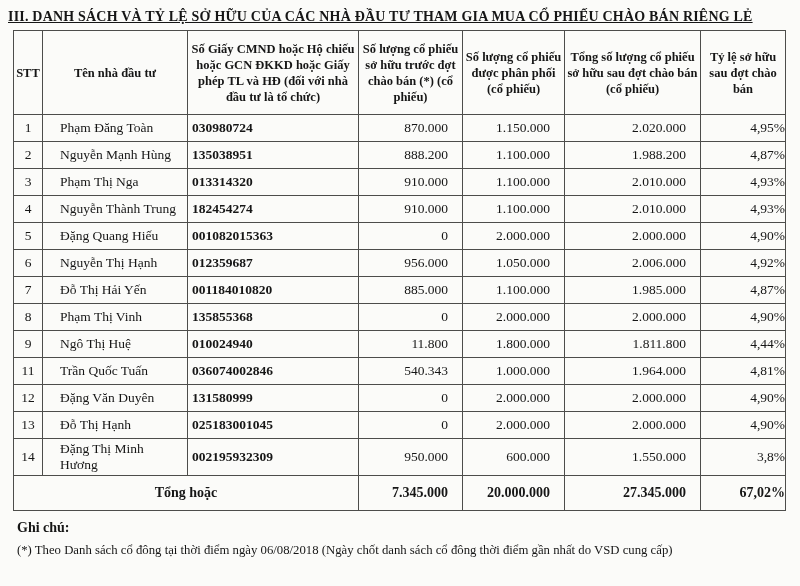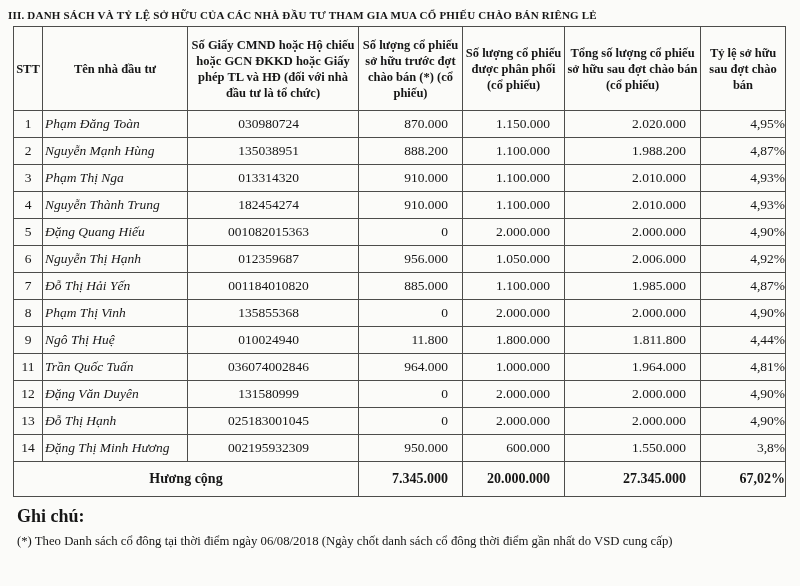--- a/index.html
+++ b/index.html
@@ -5,24 +5,25 @@
   * { margin: 0; padding: 0; box-sizing: border-box; }
   html, body { width: 800px; height: 586px; overflow: hidden; }
   body {
     background: #fbfbf9;
     font-family: "Liberation Serif", "DejaVu Serif", serif;
     color: #161616;
   }
   .page { width: 800px; height: 586px; position: relative; }
   .doc-title {
     font-weight: bold;
-    font-size: 11px;
+    font-size: 14px;
     letter-spacing: 0.2px;
     margin: 9px 8px 5px 8px;
     white-space: nowrap;
+    text-decoration: underline;
   }
   table.inv-table {
     border-collapse: collapse;
     table-layout: fixed;
     margin-left: 13px;
     width: 772px;
   }
   .inv-table col.w-stt  { width: 29px; }
   .inv-table col.w-name { width: 145px; }
   .inv-table col.w-id   { width: 171px; }
@@ -41,34 +42,34 @@
     padding: 4px 2px;
     height: 84px;
     text-align: center;
   }
   .inv-table td {
     font-size: 13.5px;
     height: 27px;
     padding: 2px 4px;
   }
   td.c-stt  { text-align: center; }
-  td.c-name { text-align: left; padding-left: 2px; font-style: italic; }
-  td.c-id   { text-align: center; padding-right: 13px; }
+  td.c-name { text-align: left; padding-left: 17px; }
+  td.c-id   { text-align: left; padding-right: 13px; font-weight: bold; }
   td.c-num  { text-align: right; padding-right: 14px; }
   td.c-pct  { text-align: right; padding-right: 0; }
   tr.total-row td {
     font-weight: bold;
     height: 35px;
     font-size: 14px;
   }
   td.total-label { text-align: center; }
   .notes { margin: 9px 0 0 17px; }
   .note-title {
     font-weight: bold;
-    font-size: 18px;
+    font-size: 14px;
     margin-bottom: 6px;
   }
   .note-text {
     font-size: 13px;
     white-space: nowrap;
     transform: scaleX(0.98);
     transform-origin: left;
   }
 </style>
 </head>
@@ -188,21 +189,21 @@
     <td class="c-num">1.800.000</td>
     <td class="c-num">1.811.800</td>
     <td class="c-pct">4,44%</td>
   </tr>
 
 
   <tr>
     <td class="c-stt">11</td>
     <td class="c-name">Trần Quốc Tuấn</td>
     <td class="c-id">036074002846</td>
-    <td class="c-num">964.000</td>
+    <td class="c-num">540.343</td>
     <td class="c-num">1.000.000</td>
     <td class="c-num">1.964.000</td>
     <td class="c-pct">4,81%</td>
   </tr>
 
   <tr>
     <td class="c-stt">12</td>
     <td class="c-name">Đặng Văn Duyên</td>
     <td class="c-id">131580999</td>
     <td class="c-num">0</td>
@@ -226,21 +227,21 @@
     <td class="c-name">Đặng Thị Minh Hương</td>
     <td class="c-id">002195932309</td>
     <td class="c-num">950.000</td>
     <td class="c-num">600.000</td>
     <td class="c-num">1.550.000</td>
     <td class="c-pct">3,8%</td>
   </tr>
 </tbody>
     <tfoot>
       <tr class="total-row">
-        <td colspan="3" class="total-label">Hương cộng</td>
+        <td colspan="3" class="total-label">Tổng hoặc</td>
         <td class="c-num">7.345.000</td>
         <td class="c-num">20.000.000</td>
         <td class="c-num">27.345.000</td>
         <td class="c-pct">67,02%</td>
       </tr>
     </tfoot>
   </table>
 
   <div class="notes">
     <div class="note-title">Ghi chú:</div>

